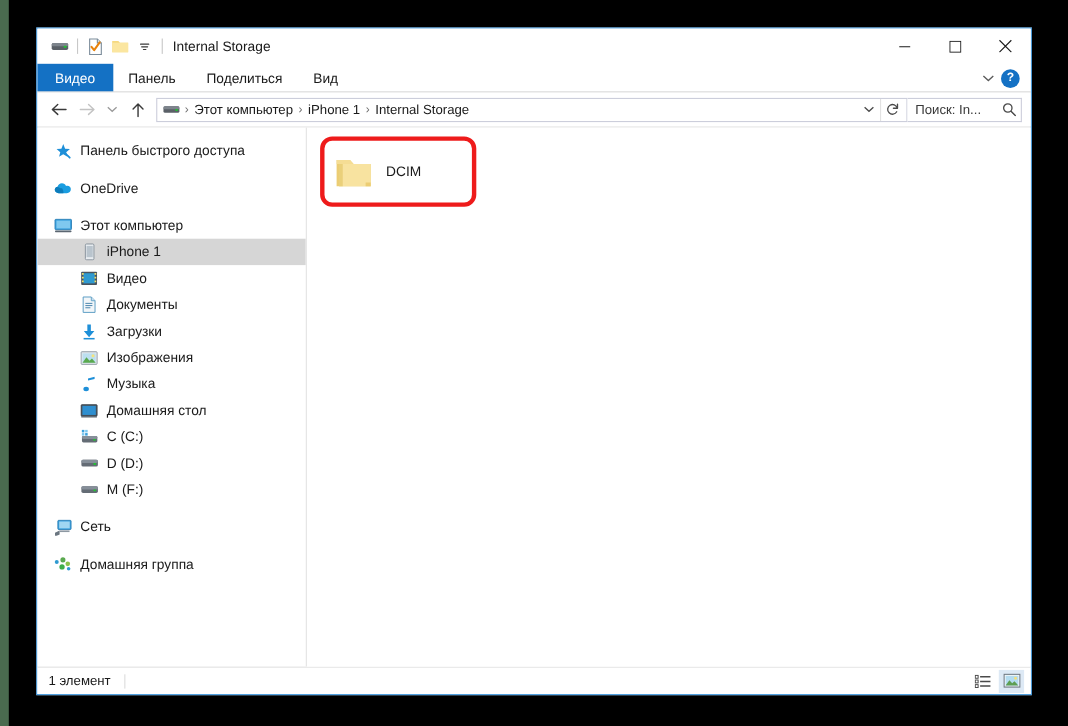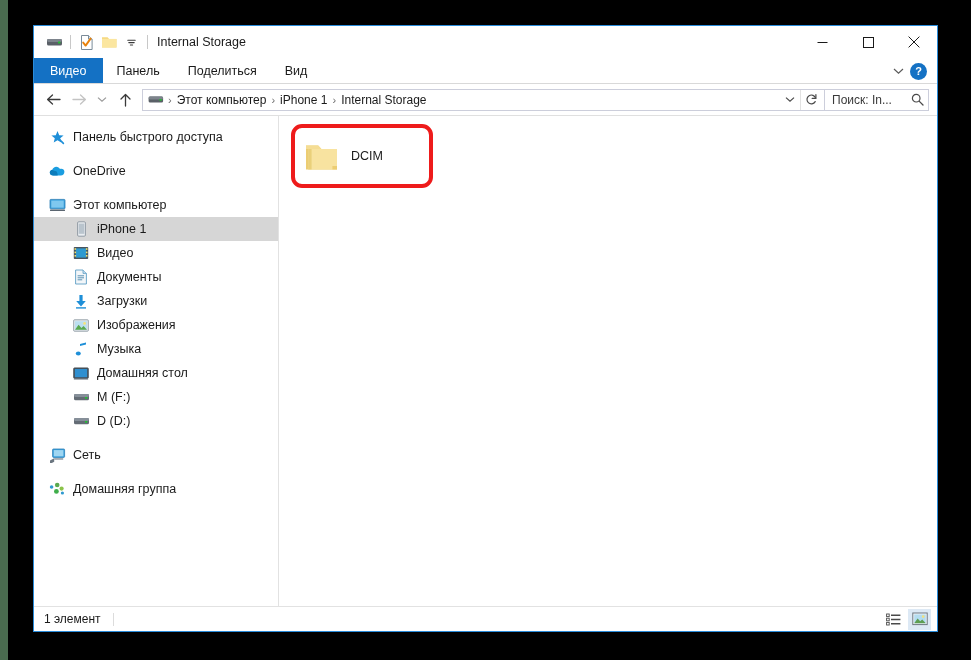--- a/index.html
+++ b/index.html
@@ -476,41 +476,55 @@
           <span class="ico">
             <svg width="16" height="13" viewBox="0 0 16 13">
               <rect x="0.7" y="0.9" width="14.6" height="10.4" rx="0.8" fill="#4a5560" stroke="#39424b" stroke-width="0.8"></rect>
               <rect x="1.9" y="2" width="12.2" height="8.2" fill="#2f8fd0"></rect>
               <rect x="0.7" y="11.5" width="14.6" height="1" rx="0.4" fill="#5b6671"></rect>
             </svg>
           </span>
           <span>Домашняя стол</span>
         </div>
 
+        <div class="nav-item indent">
+          <span class="ico">
+            <svg width="17" height="14" viewBox="0 0 17 14">
+              <rect x="1.5" y="6.4" width="14" height="5.8" rx="1.3" fill="#646c75"></rect>
+              <rect x="1.5" y="6.4" width="14" height="2.6" rx="1.2" fill="#868f99"></rect>
+              <rect x="11.8" y="9" width="2.2" height="1.7" rx="0.4" fill="#22c032"></rect>
+              <rect x="1.4" y="0.8" width="2.3" height="2.3" fill="#3aa0dd"></rect>
+              <rect x="4.4" y="0.8" width="2.3" height="2.3" fill="#7fc8ef"></rect>
+              <rect x="1.4" y="3.7" width="2.3" height="2.3" fill="#7fc8ef"></rect>
+              <rect x="4.4" y="3.7" width="2.3" height="2.3" fill="#3aa0dd"></rect>
+            </svg>
+          </span>
+          <span>C (C:)</span>
+        </div>
 
         <div class="nav-item indent">
           <span class="ico">
             <svg width="17" height="12" viewBox="0 0 17 12">
               <rect x="1" y="3" width="15" height="6.2" rx="1.5" fill="#646c75"></rect>
               <rect x="1" y="3" width="15" height="2.9" rx="1.3" fill="#868f99"></rect>
               <rect x="12" y="5.9" width="2.3" height="1.8" rx="0.4" fill="#22c032"></rect>
             </svg>
           </span>
-          <span>M (F:)</span>
+          <span>D (D:)</span>
         </div>
 
         <div class="nav-item indent">
           <span class="ico">
             <svg width="17" height="12" viewBox="0 0 17 12">
               <rect x="1" y="3" width="15" height="6.2" rx="1.5" fill="#646c75"></rect>
               <rect x="1" y="3" width="15" height="2.9" rx="1.3" fill="#868f99"></rect>
               <rect x="12" y="5.9" width="2.3" height="1.8" rx="0.4" fill="#22c032"></rect>
             </svg>
           </span>
-          <span>D (D:)</span>
+          <span>M (F:)</span>
         </div>
 
         <div class="nav-gap"></div>
 
         <div class="nav-item">
           <span class="ico">
             <svg width="17" height="15" viewBox="0 0 17 15">
               <rect x="3.6" y="1" width="12" height="8.4" rx="0.8" fill="#3aa0dd" stroke="#2b7eb5" stroke-width="0.8"></rect>
               <rect x="4.8" y="2.1" width="9.6" height="6.2" fill="#9fd6f2"></rect>
               <path d="M1 12.4 l4.2 -2.2 v3.6 l-4.2 2.2 z" fill="#6b7680"></path>

